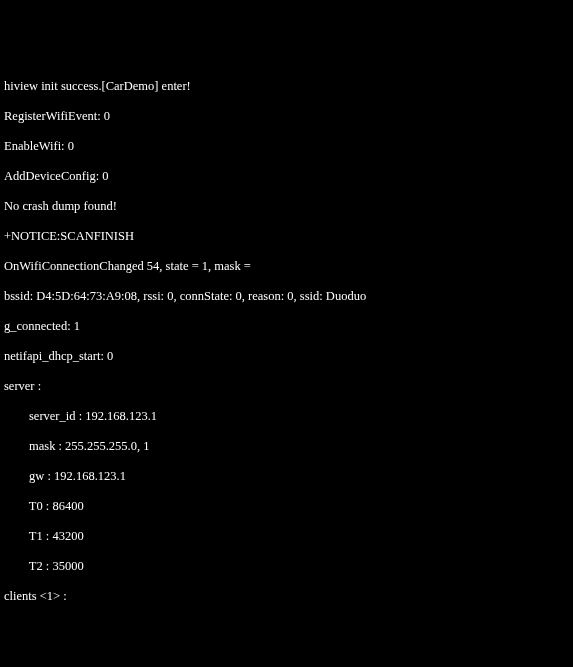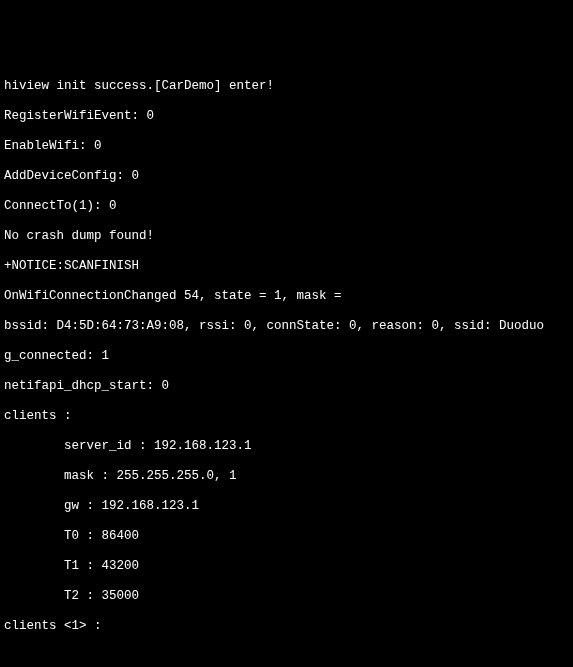--- a/index.html
+++ b/index.html
@@ -8,40 +8,39 @@
       color: #fff;
       font-family: "Courier New", Consolas, monospace;
       font-size: 12.5px;
       line-height: 15px;
       padding: 4px 4px 0 4px;
       width: 573px;
       height: 667px;
       overflow: hidden;
       white-space: pre;
     }
-    .line { white-space: pre; }
+    .line { white-space: pre; font-family: Liberation Serif, serif; }
   </style>
 </head>
 <body>
 
 
 
 <div>
 <div class="line">hiview init success.[CarDemo] enter!</div>
 <div class="line">RegisterWifiEvent: 0</div>
 <div class="line">EnableWifi: 0</div>
 <div class="line">AddDeviceConfig: 0</div>
-<div class="line">ConnectTo(1): 0</div>
 <div class="line">No crash dump found!</div>
 <div class="line">+NOTICE:SCANFINISH</div>
 <div class="line">OnWifiConnectionChanged 54, state = 1, mask =</div>
 <div class="line">bssid: D4:5D:64:73:A9:08, rssi: 0, connState: 0, reason: 0, ssid: Duoduo</div>
 <div class="line">g_connected: 1</div>
 <div class="line">netifapi_dhcp_start: 0</div>
-<div class="line">clients :</div>
+<div class="line">server :</div>
 <div class="line">        server_id : 192.168.123.1</div>
 <div class="line">        mask : 255.255.255.0, 1</div>
 <div class="line">        gw : 192.168.123.1</div>
 <div class="line">        T0 : 86400</div>
 <div class="line">        T1 : 43200</div>
 <div class="line">        T2 : 35000</div>
 <div class="line">clients &lt;1&gt; :</div>
 
 
 

